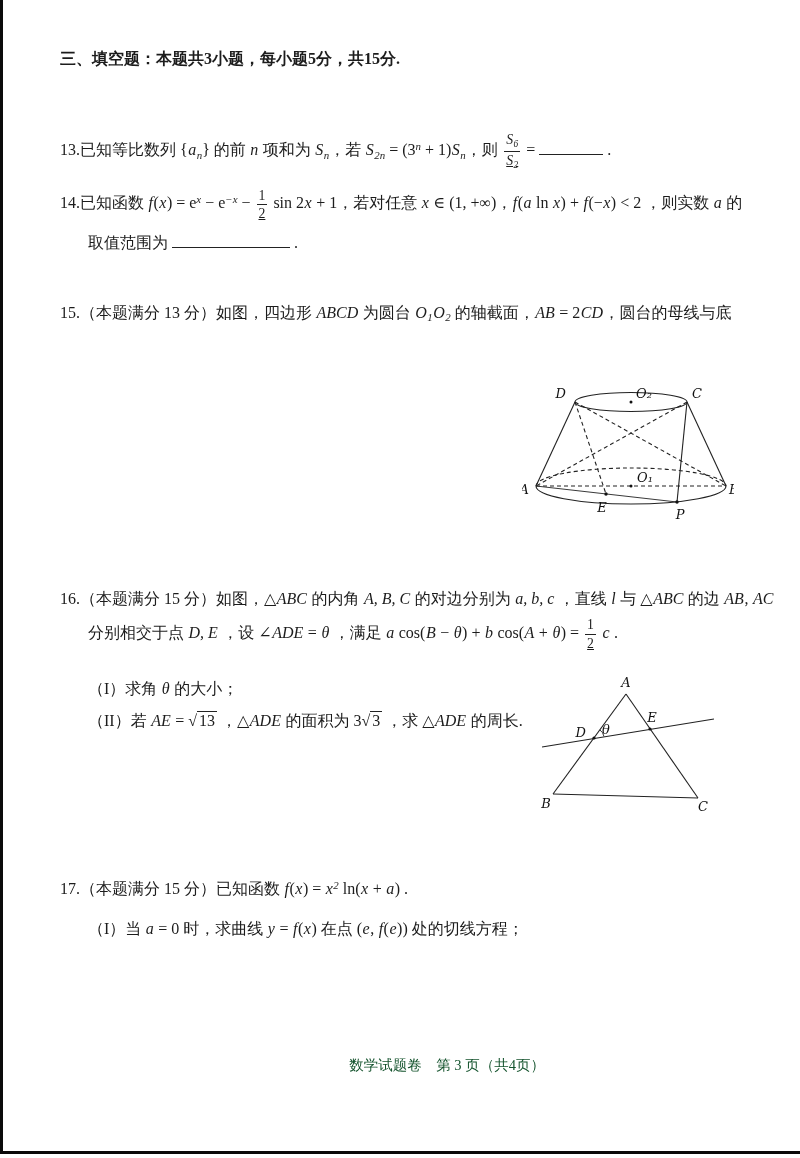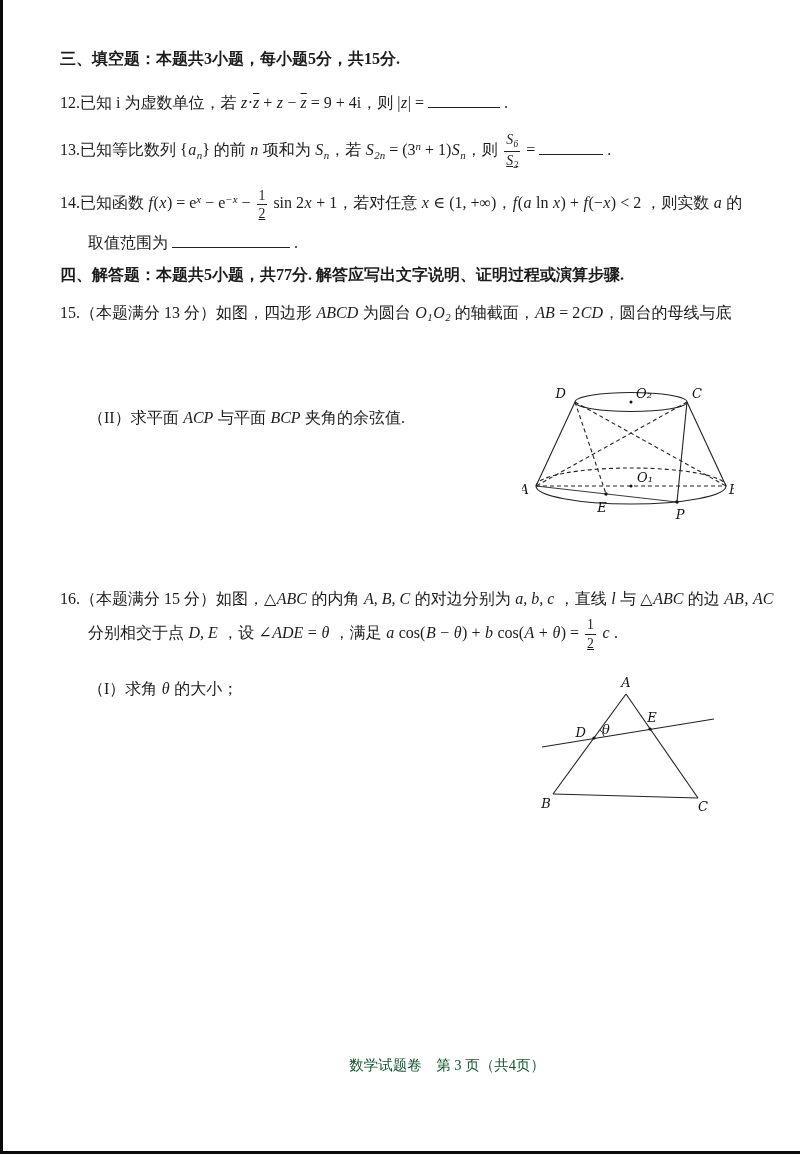--- a/index.html
+++ b/index.html
@@ -38,31 +38,28 @@
 </style>
 </head>
 <body>
 
 <div class="page">
   <div class="edge-left"></div>
   <div class="edge-bottom"></div>
 
   <div class="line b" style="top:46px;left:60px">三、填空题：本题共3小题，每小题5分，共15分.</div>
 
-  <div class="line" style="top:90px;left:60px">12.已知 i 为虚数单位，若 <span class="m">z</span>·<span class="over">z</span> + <span class="m">z</span> − <span class="over">z</span> = 9 + 4i，则 |<span class="m">z</span>| = <span class="blank" style="width: 72px;"></span> .</div>
 
   <div class="line" style="top:133px;left:60px">13.已知等比数列 {<span class="m">a</span><span class="sub">n</span>} 的前 <span class="m">n</span> 项和为 <span class="m">S</span><span class="sub">n</span>，若 <span class="m">S</span><span class="sub">2n</span> = (3<span class="sup">n</span> + 1)<span class="m">S</span><span class="sub">n</span>，则 <span class="frac"><span class="fr-n"><span class="m">S</span><span class="sub">6</span></span><span class="fr-d"><span class="m">S</span><span class="sub">2</span></span></span> = <span class="blank" style="width: 64px;"></span> .</div>
 
   <div class="line" style="top:186px;left:60px">14.已知函数 <span class="m">f</span>(<span class="m">x</span>) = e<span class="sup">x</span> − e<span class="sup">−x</span> − <span class="frac"><span class="fr-n">1</span><span class="fr-d">2</span></span> sin 2<span class="m">x</span> + 1，若对任意 <span class="m">x</span> ∈ (1, +∞)，<span class="m">f</span>(<span class="m">a</span> ln <span class="m">x</span>) + <span class="m">f</span>(−<span class="m">x</span>) &lt; 2 ，则实数 <span class="m">a</span> 的</div>
   <div class="line" style="top:230px;left:88px">取值范围为 <span class="blank" style="width: 118px;"></span> .</div>
 
-  <div class="line b" style="top:262px;left:60px">四、解答题：本题共5小题，共77分. 解答应写出文字说明、证明过程或演算步骤.</div>
 
   <div class="line" style="top:300px;left:60px">15.（本题满分 13 分）如图，四边形 <span class="m">ABCD</span> 为圆台 <span class="m">O</span><span class="sub">1</span><span class="m">O</span><span class="sub">2</span> 的轴截面，<span class="m">AB</span> = 2<span class="m">CD</span>，圆台的母线与底</div>
-  <div class="line" style="top:405px;left:88px">（II）求平面 <span class="m">ACP</span> 与平面 <span class="m">BCP</span> 夹角的余弦值.</div>
 
   <div class="fig" style="left:522px;top:372px">
     <svg width="212" height="158" viewBox="0 0 212 158">
 
       <line class="stroke" x1="53" y1="30" x2="14" y2="114"></line>
       <line class="stroke" x1="165" y1="30" x2="204" y2="114"></line>
 
       <ellipse class="stroke" cx="109" cy="30" rx="56" ry="9.5"></ellipse>
 
       <path class="stroke" d="M 14 114 A 95 18 0 0 0 204 114"></path>
@@ -87,20 +84,21 @@
       <text class="flabel" x="115" y="110" text-anchor="start">O₁</text>
       <text class="flabel" x="207" y="122" text-anchor="start">B</text>
       <text class="flabel" x="80" y="140" text-anchor="middle">E</text>
       <text class="flabel" x="158" y="147" text-anchor="middle">P</text>
     </svg>
   </div>
 
   <div class="line" style="top:586px;left:60px">16.（本题满分 15 分）如图，△<span class="m">ABC</span> 的内角 <span class="m">A, B, C</span> 的对边分别为 <span class="m">a, b, c</span> ，直线 <span class="m">l</span> 与 △<span class="m">ABC</span> 的边 <span class="m">AB</span>, <span class="m">AC</span></div>
   <div class="line" style="top:618px;left:88px">分别相交于点 <span class="m">D, E</span> ，设 ∠<span class="m">ADE</span> = <span class="m">θ</span> ，满足 <span class="m">a</span> cos(<span class="m">B</span> − <span class="m">θ</span>) + <span class="m">b</span> cos(<span class="m">A</span> + <span class="m">θ</span>) = <span class="frac"><span class="fr-n">1</span><span class="fr-d">2</span></span> <span class="m">c</span> .</div>
   <div class="line" style="top:676px;left:88px">（I）求角 <span class="m">θ</span> 的大小；</div>
+  <div class="line" style="top:708px;left:88px">（II）若 <span class="m">AE</span> = <span class="sqrt"><span class="rad">√</span><span class="vinc">13</span></span> ，△<span class="m">ADE</span> 的面积为 3<span class="sqrt"><span class="rad">√</span><span class="vinc">3</span></span> ，求 △<span class="m">ADE</span> 的周长.</div>
 
   <div class="fig" style="left:538px;top:676px">
     <svg width="185" height="140" viewBox="0 0 185 140">
 
       <line class="stroke" x1="88" y1="18" x2="15" y2="118"></line>
       <line class="stroke" x1="88" y1="18" x2="160" y2="122"></line>
       <line class="stroke" x1="15" y1="118" x2="160" y2="122"></line>
 
       <line class="stroke" x1="4" y1="71" x2="176" y2="43"></line>
 
@@ -111,15 +109,17 @@
 
       <text class="flabel" x="88" y="11" text-anchor="middle">A</text>
       <text class="flabel" x="8" y="132" text-anchor="middle">B</text>
       <text class="flabel" x="165" y="135" text-anchor="middle">C</text>
       <text class="flabel" x="48" y="61" text-anchor="end">D</text>
       <text class="flabel" x="114" y="46" text-anchor="middle">E</text>
       <text class="flabel" x="68" y="58" text-anchor="middle">θ</text>
     </svg>
   </div>
 
+  <div class="line" style="top:872px;left:60px">17.（本题满分 15 分）已知函数 <span class="m">f</span>(<span class="m">x</span>) = <span class="m">x</span><span class="sup">2</span> ln(<span class="m">x</span> + <span class="m">a</span>) .</div>
+  <div class="line" style="top:916px;left:88px">（I）当 <span class="m">a</span> = 0 时，求曲线 <span class="m">y</span> = <span class="m">f</span>(<span class="m">x</span>) 在点 (<span class="m">e</span>, <span class="m">f</span>(<span class="m">e</span>)) 处的切线方程；</div>
 
   <div class="footer">数学试题卷　第 3 页（共4页）</div>
 </div>
 
 </body></html>

